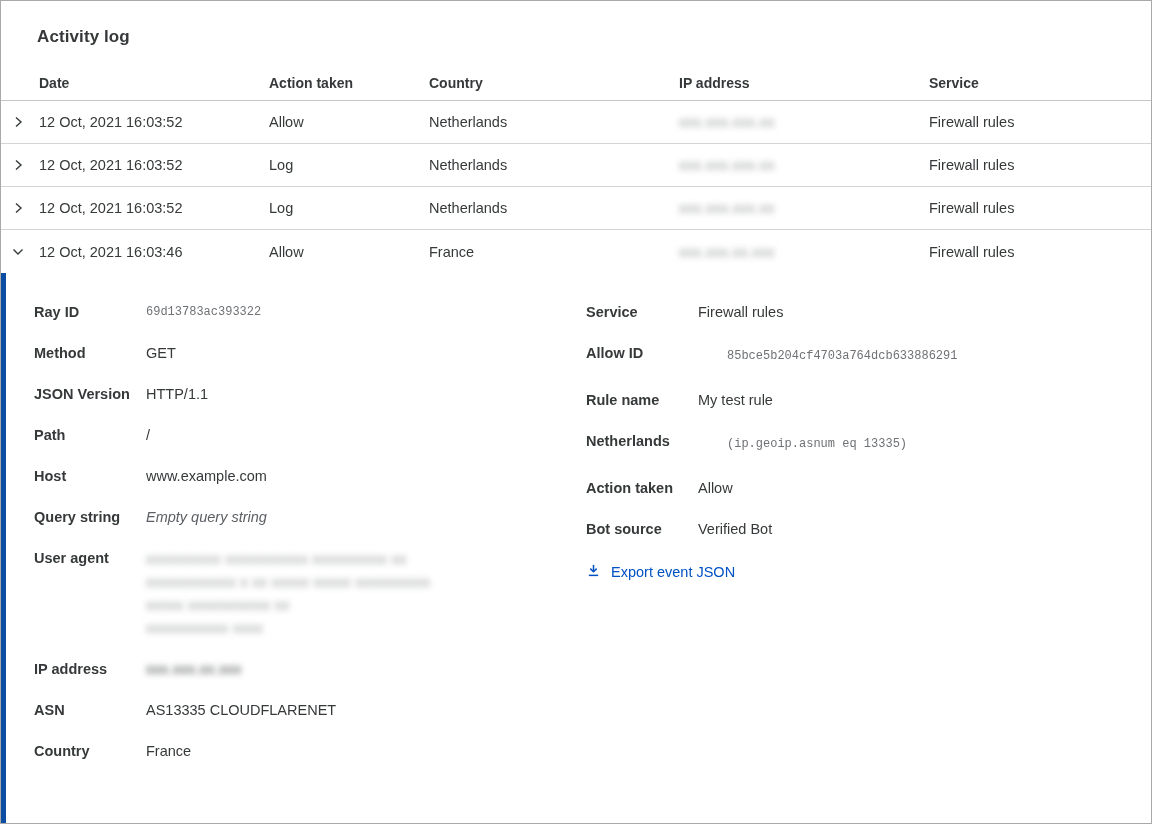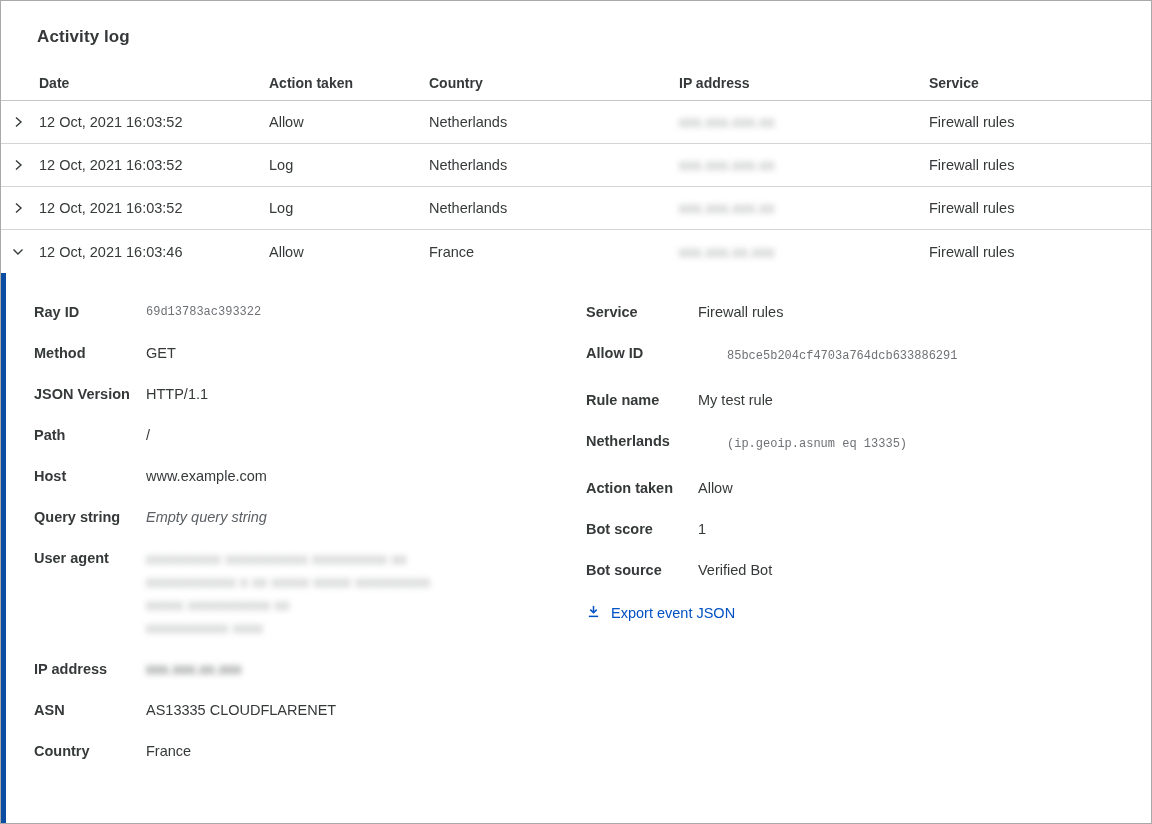--- a/index.html
+++ b/index.html
@@ -214,24 +214,20 @@
       </div>
       <div class="field">
         <div class="f-label">Netherlands</div>
         <div class="f-value mono wrap-narrow">(ip.geoip.asnum eq 13335)</div>
       </div>
       <div class="field">
         <div class="f-label">Action taken</div>
         <div class="f-value">Allow</div>
       </div>
       <div class="field">
-        <div class="f-label">Bot score</div>
-        <div class="f-value">1</div>
-      </div>
-      <div class="field">
         <div class="f-label">Bot source</div>
         <div class="f-value">Verified Bot</div>
       </div>
       <div class="export-link">
         <span>
           <svg width="15" height="15" viewBox="0 0 16 16" fill="none" stroke="#0051c3" stroke-width="1.6">
             <path d="M8 2v7.2"></path>
               <path d="M4.6 6L8 9.4 11.4 6"></path>
               <path d="M3 13.2h10"></path>
           </svg>

